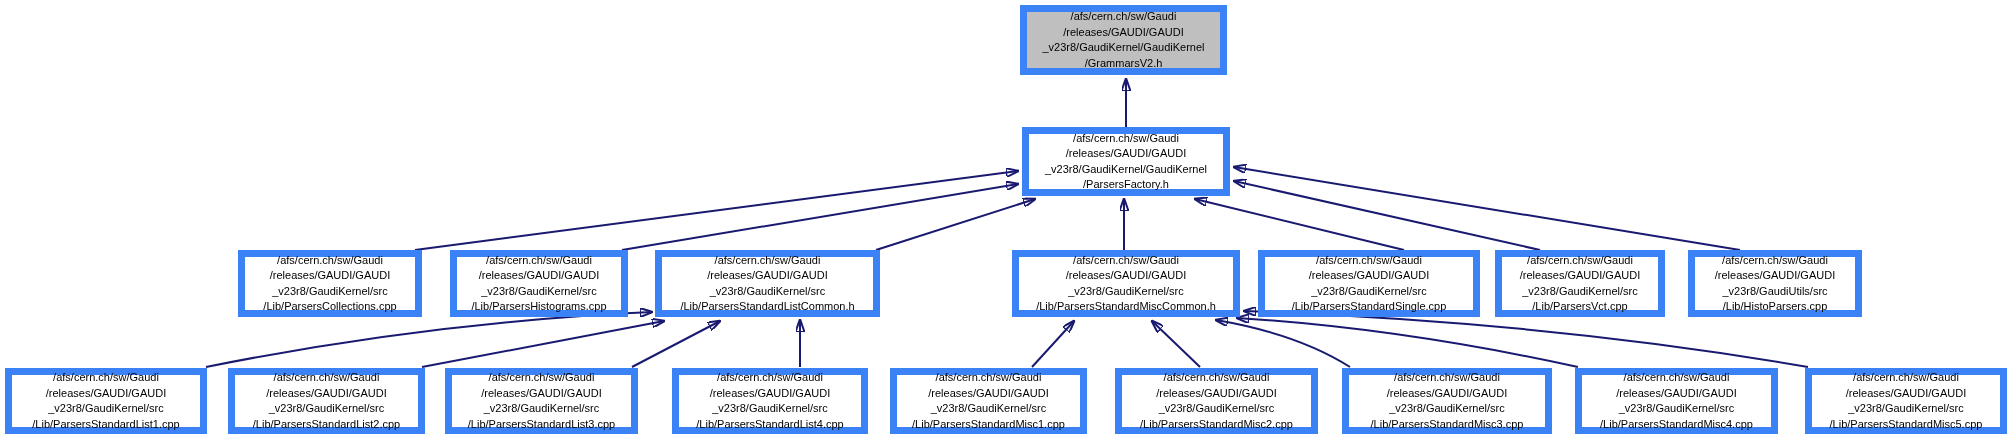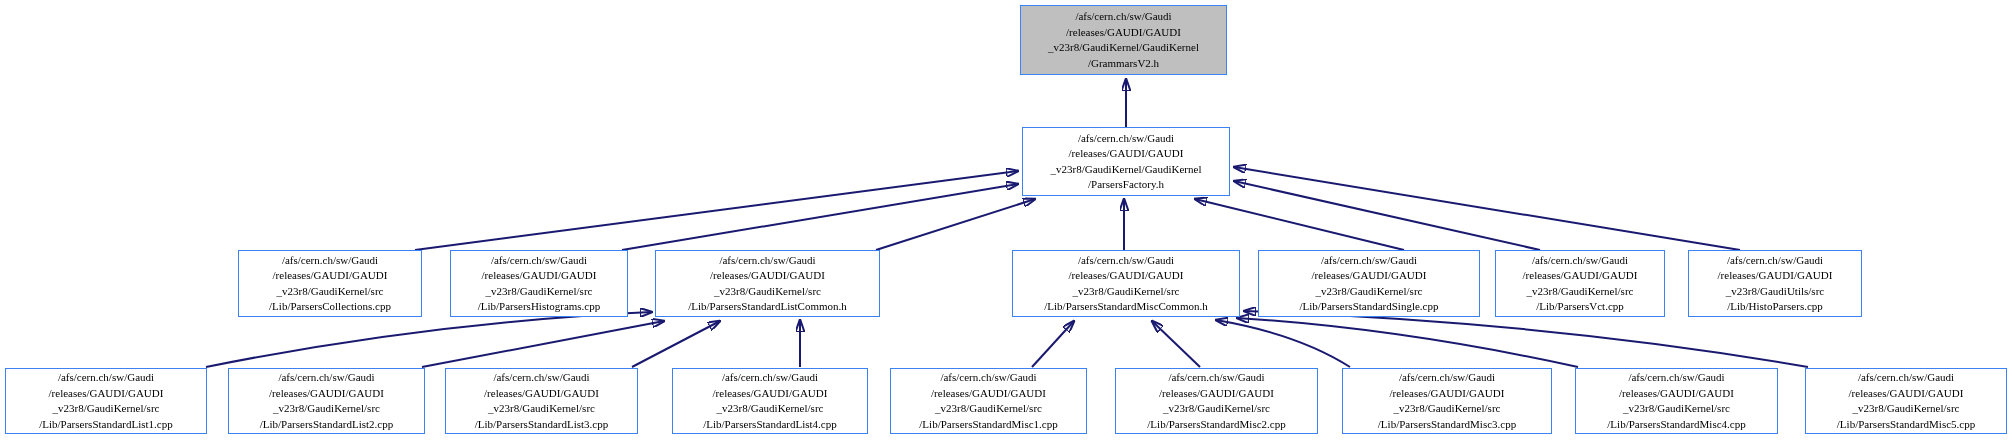--- a/index.html
+++ b/index.html
@@ -23,23 +23,23 @@
   }
   .edges-layer path {
     fill: none;
     stroke: #191970;
     stroke-width: 2;
   }
   .node {
     position: absolute;
     box-sizing: border-box;
     background: #ffffff;
-    border: 1px solid #3b82f6;
+    border: 7px solid #3b82f6;
     color: #000000;
-    font-family: Liberation Serif, serif;
+    font-family: Liberation Sans, sans-serif;
     font-size: 11px;
     line-height: 15.5px;
     display: flex;
     align-items: center;
     justify-content: center;
     text-align: center;
     white-space: pre-line;
     cursor: pointer;
   }
   .node--highlight {

